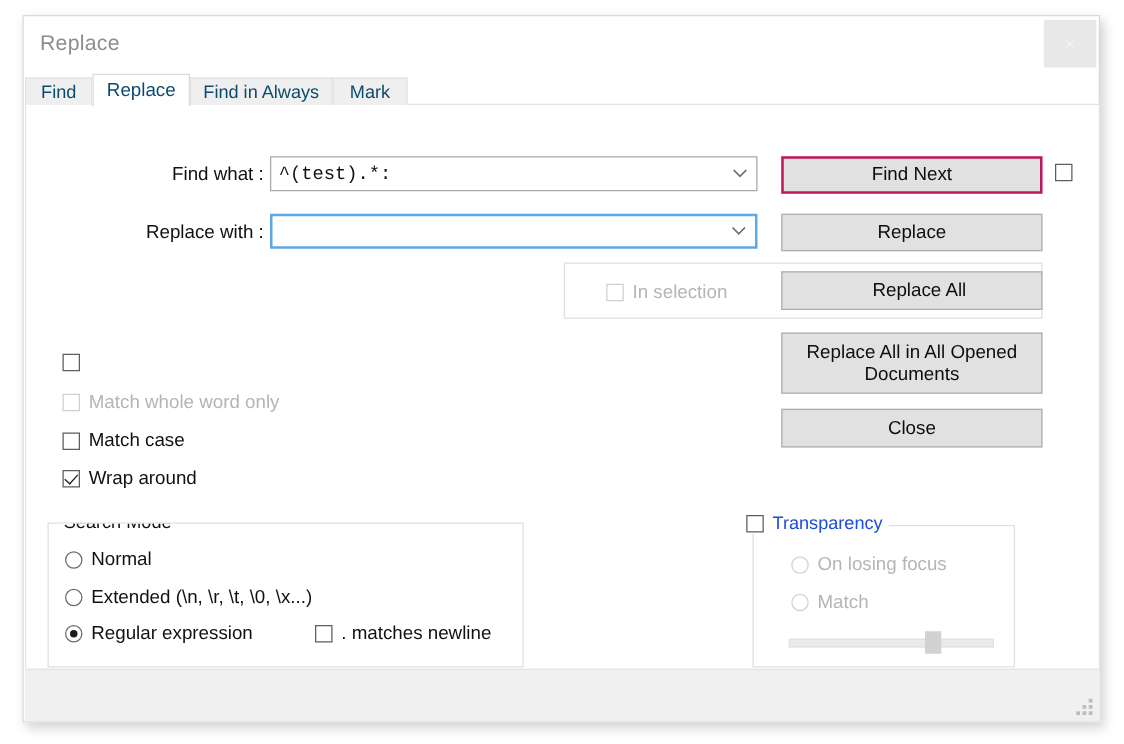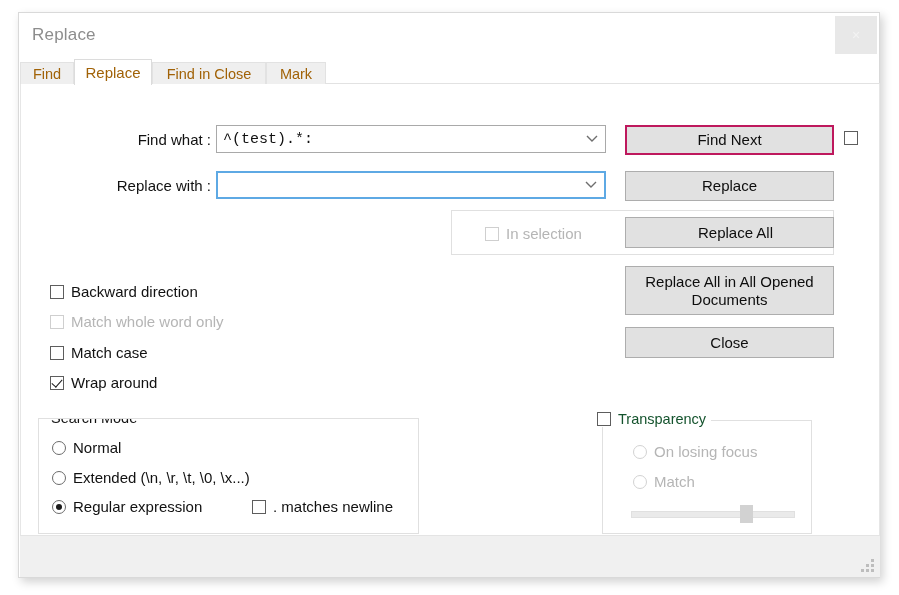--- a/index.html
+++ b/index.html
@@ -62,21 +62,21 @@
     border-bottom: 1px solid #e2e2e2;
   }
   .tab {
     position: absolute;
     top: 3px;
     height: 22px;
     background: #efefef;
     border: 1px solid #e2e2e2;
     border-bottom: none;
     font-size: 14.5px;
-    color: #a16207;
+    color: #0c4a6e;
     display: flex;
     align-items: center;
     justify-content: center;
     padding: 0 9px;
     white-space: nowrap;
   }
   .tab.active {
     top: 0;
     height: 26px;
     background: #ffffff;
@@ -270,21 +270,21 @@
   <div class="dialog">
 
     <div class="titlebar">
       <div class="title-text">Replace</div>
       <div class="close-btn">×</div>
     </div>
 
     <div class="tabstrip">
       <div class="tab" style="left:0px; width:54px;">Find</div>
       <div class="tab active" style="left:54px; width:78px;">Replace</div>
-      <div class="tab" style="left:132px; width:114px;">Find in Close</div>
+      <div class="tab" style="left:132px; width:114px;">Find in Always</div>
       <div class="tab" style="left:246px; width:60px;">Mark</div>
     </div>
 
     <div class="panel">
 
       <div class="fieldlabel" style="left:30px; top:47px; width:160px;">Find what :</div>
       <div class="combo" style="left:195px; top:41px; width:390px;font-family:Liberation Mono, monospace;">
         <span class="val">^(test).*:</span>
         <span class="chev">
           <svg width="12" height="8" viewBox="0 0 12 8" aria-hidden="true">
@@ -318,21 +318,20 @@
         </div>
       </div>
       <div class="btn" style="left:604px; top:133px; width:209px; height:31px;padding-left:16px;">Replace All</div>
 
       <div class="btn" style="left:604px; top:182px; width:209px; height:49px;">Replace All in All Opened Documents</div>
 
       <div class="btn" style="left:604px; top:243px; width:209px; height:31px;">Close</div>
 
       <div class="chk" style="left:29px; top:199px;">
         <span class="box"></span>
-        <span class="lbl">Backward direction</span>
       </div>
       <div class="chk disabled" style="left:29px; top:229px;">
         <span class="box"></span>
         <span class="lbl">Match whole word only</span>
       </div>
       <div class="chk" style="left:29px; top:260px;">
         <span class="box"></span>
         <span class="lbl">Match case</span>
       </div>
       <div class="chk" style="left:29px; top:290px;">
@@ -371,21 +370,21 @@
           <span class="lbl">Match</span>
         </div>
         <div class="slider" style="left:28px; top:84px; width:164px;">
           <span class="track"></span>
           <span class="thumb" id="slider-thumb" style="left: calc(70% - 6px);"></span>
         </div>
       </div>
 
       <div class="gtitle-chk" style="left:576px; top:327px;">
         <span class="box" style="width:14px;height:14px;border:1px solid #5d5d5d;background:#fff;margin-right:7px;display:inline-block;"></span>
-        <span class="lbl" style="font-size:14.5px;color:#14532d;">Transparency</span>
+        <span class="lbl" style="font-size:14.5px;color:#1d4ed8;">Transparency</span>
       </div>
 
     </div>
 
     <div class="statusbar">
       <div class="grip">
         <i style="left:10px; top:0px;"></i>
         <i style="left:10px; top:5px;"></i>
           <i style="left:5px; top:5px;"></i>
         <i style="left:10px; top:10px;"></i>

